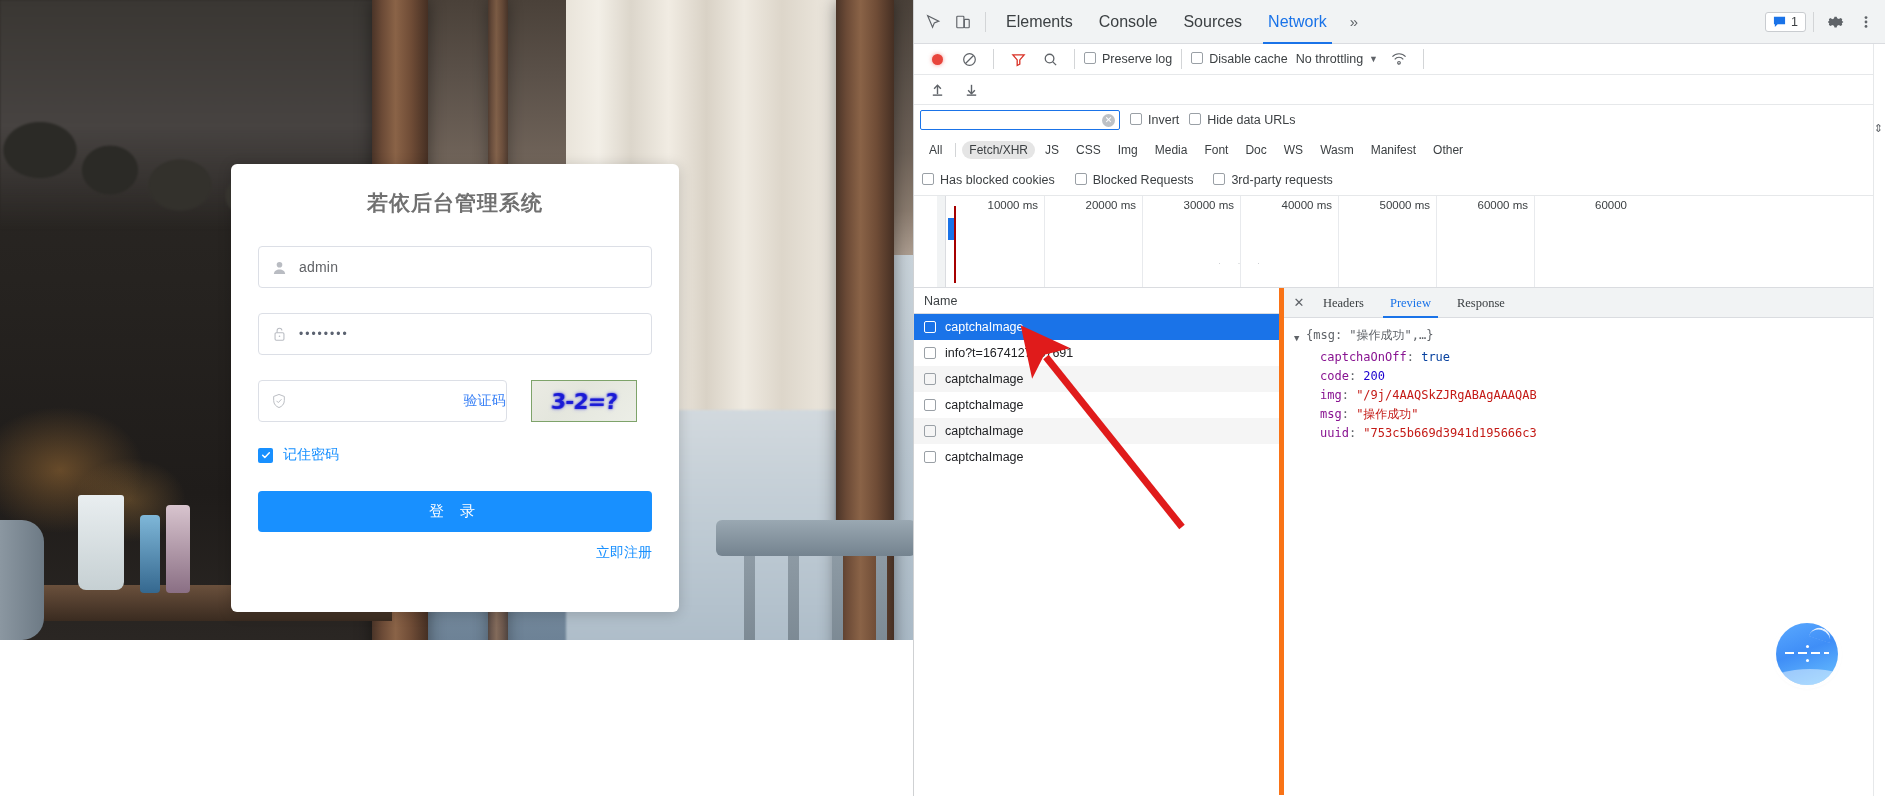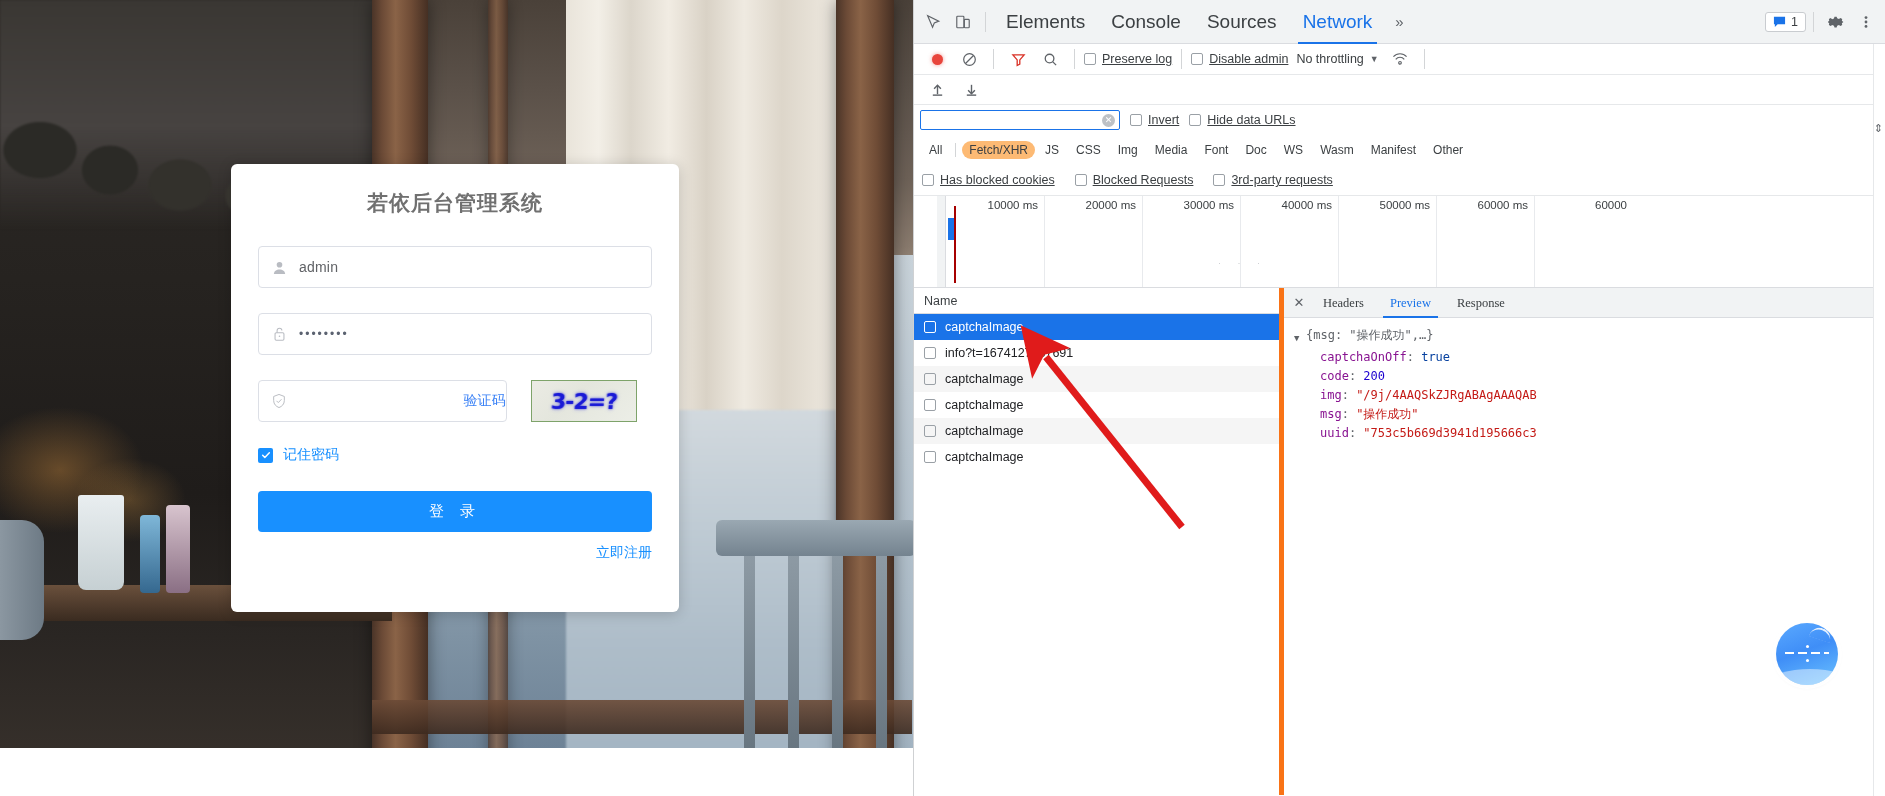--- a/index.html
+++ b/index.html
@@ -6,21 +6,21 @@
   html, body { margin:0; padding:0; }
   body {
     width:1885px; height:796px; overflow:hidden;
     font-family:"Liberation Sans", sans-serif;
     background:#fff;
   }
   .screen { position:relative; width:1885px; height:796px; }
 
   
   .login-page {
-    position:absolute; left:0; top:0; width:913px; height:748px;
+    position:absolute; left:0; top:0; width:913px; height:640px;
     overflow:hidden;
   }
   .bg-photo { position:absolute; inset:0; overflow:hidden; }
   
   .bg-base {
     position:absolute; inset:0;
     background:
       linear-gradient(180deg,#4a4139 0%,#5b5149 12%,#6e6258 24%,#8a7b6e 33%,#b2a396 41%,#cfc3b6 48%,#a8b4bd 57%,#93a4b2 70%,#7f93a4 85%,#6d8296 100%);
   }
   
@@ -187,21 +187,21 @@
   .dt-tabbar {
     height:44px; display:flex; align-items:center;
     border-bottom:1px solid #dadce0; background:#f1f3f4; padding:0 4px;
   }
   .icon-btn {
     width:30px; height:30px; display:flex; align-items:center; justify-content:center;
     cursor:pointer; border-radius:3px; color:#5f6368;
   }
   .vsep { width:1px; height:20px; background:#d3d5d7; margin:0 7px; }
   .dt-tab {
-    padding:0 13px; height:44px; line-height:44px; font-size:19px;
+    padding:0 13px; height:44px; line-height:44px; font-size:16px;
     color:#3c4043; cursor:pointer; position:relative; white-space:nowrap;
   }
   .dt-tab.active { color:#1a73e8; }
   .dt-tab.active::after {
     content:""; position:absolute; left:8px; right:8px; bottom:0; height:2px; background:#1a73e8;
   }
   .dt-more { padding:0 10px; font-size:15px; color:#5f6368; cursor:pointer; }
   .dt-spacer { flex:1; }
   .msg-badge {
     display:flex; align-items:center; gap:5px; padding:2px 7px;
@@ -210,21 +210,21 @@
   .msg-badge .cnt { font-size:12.5px; color:#3c4043; }
 
   .dt-toolbar {
     height:31px; display:flex; align-items:center; padding:0 8px; gap:2px;
     border-bottom:1px solid #e6e8ea; background:#fff;
   }
   .rec-dot { width:11px; height:11px; border-radius:50%; background:#e8453c; box-shadow:0 0 4px rgba(232,69,60,.55); }
   .chk {
     width:12px; height:12px; border:1px solid #9aa0a6; border-radius:2px; background:#fff; display:inline-block;
   }
-  .cb-item { display:flex; align-items:center; gap:6px; cursor:pointer; font-size:12.5px; color:#3c4043; white-space:nowrap;text-decoration:underline; }
+  .cb-item { display:flex; gap:6px; cursor:pointer; font-size:12.5px; color:#3c4043; white-space:nowrap; }
   .throttle { font-size:12.5px; color:#3c4043; cursor:pointer; padding-left:6px; white-space:nowrap; }
   .caret { color:#5f6368; font-size:9px; padding:0 4px; cursor:pointer; }
 
   .dt-toolbar2 {
     height:30px; display:flex; align-items:center; padding:0 8px; gap:4px;
     border-bottom:1px solid #e6e8ea; background:#fff;
   }
   .dt-filterbar {
     height:30px; display:flex; align-items:center; padding:0 6px; gap:10px; background:#fff;
   }
@@ -239,21 +239,21 @@
   .clear-x {
     width:13px; height:13px; border-radius:50%; background:#bdc1c6; color:#fff;
     font-size:9px; display:flex; align-items:center; justify-content:center; cursor:pointer;
   }
   .dt-types {
     height:30px; display:flex; align-items:center; padding:0 8px; gap:3px; background:#fff;
   }
   .type-chip {
     padding:2px 7px; border-radius:9px; font-size:12px; color:#3c4043; cursor:pointer; white-space:nowrap;
   }
-  .type-chip.active { background:#fdba74;text-align:right; }
+  .type-chip.active { background:#e5e5e5;text-align:right; }
   .type-sep { width:1px; height:14px; background:#d3d5d7; margin:0 3px; }
   .dt-blocked {
     height:31px; display:flex; align-items:center; padding:0 8px; gap:20px;
     background:#fff; border-bottom:1px solid #e6e8ea;
   }
 
   .overview {
     height:92px; position:relative; background:#fff; border-bottom:1px solid #dadce0;
     display:flex;
     padding-left:23px;
@@ -490,21 +490,21 @@
         </svg>
       </span>
       <span class="vsep"></span>
       <label class="cb-item">
         <span class="chk"></span>
         <span>Preserve log</span>
       </label>
       <span class="vsep"></span>
       <label class="cb-item">
         <span class="chk"></span>
-        <span>Disable admin</span>
+        <span>Disable cache</span>
       </label>
       <span class="throttle">No throttling</span>
       <span class="caret">▼</span>
       <span class="icon-btn">
         <svg width="16" height="16" viewBox="0 0 18 18" fill="none" stroke="#5f6368" stroke-width="1.3">
           <path d="M1.6 6.4a10 10 0 0114.8 0"></path>
             <path d="M4.2 9.3a6.3 6.3 0 019.6 0"></path>
             <circle cx="9" cy="13.3" r="1.5"></circle>
         </svg>
       </span>

